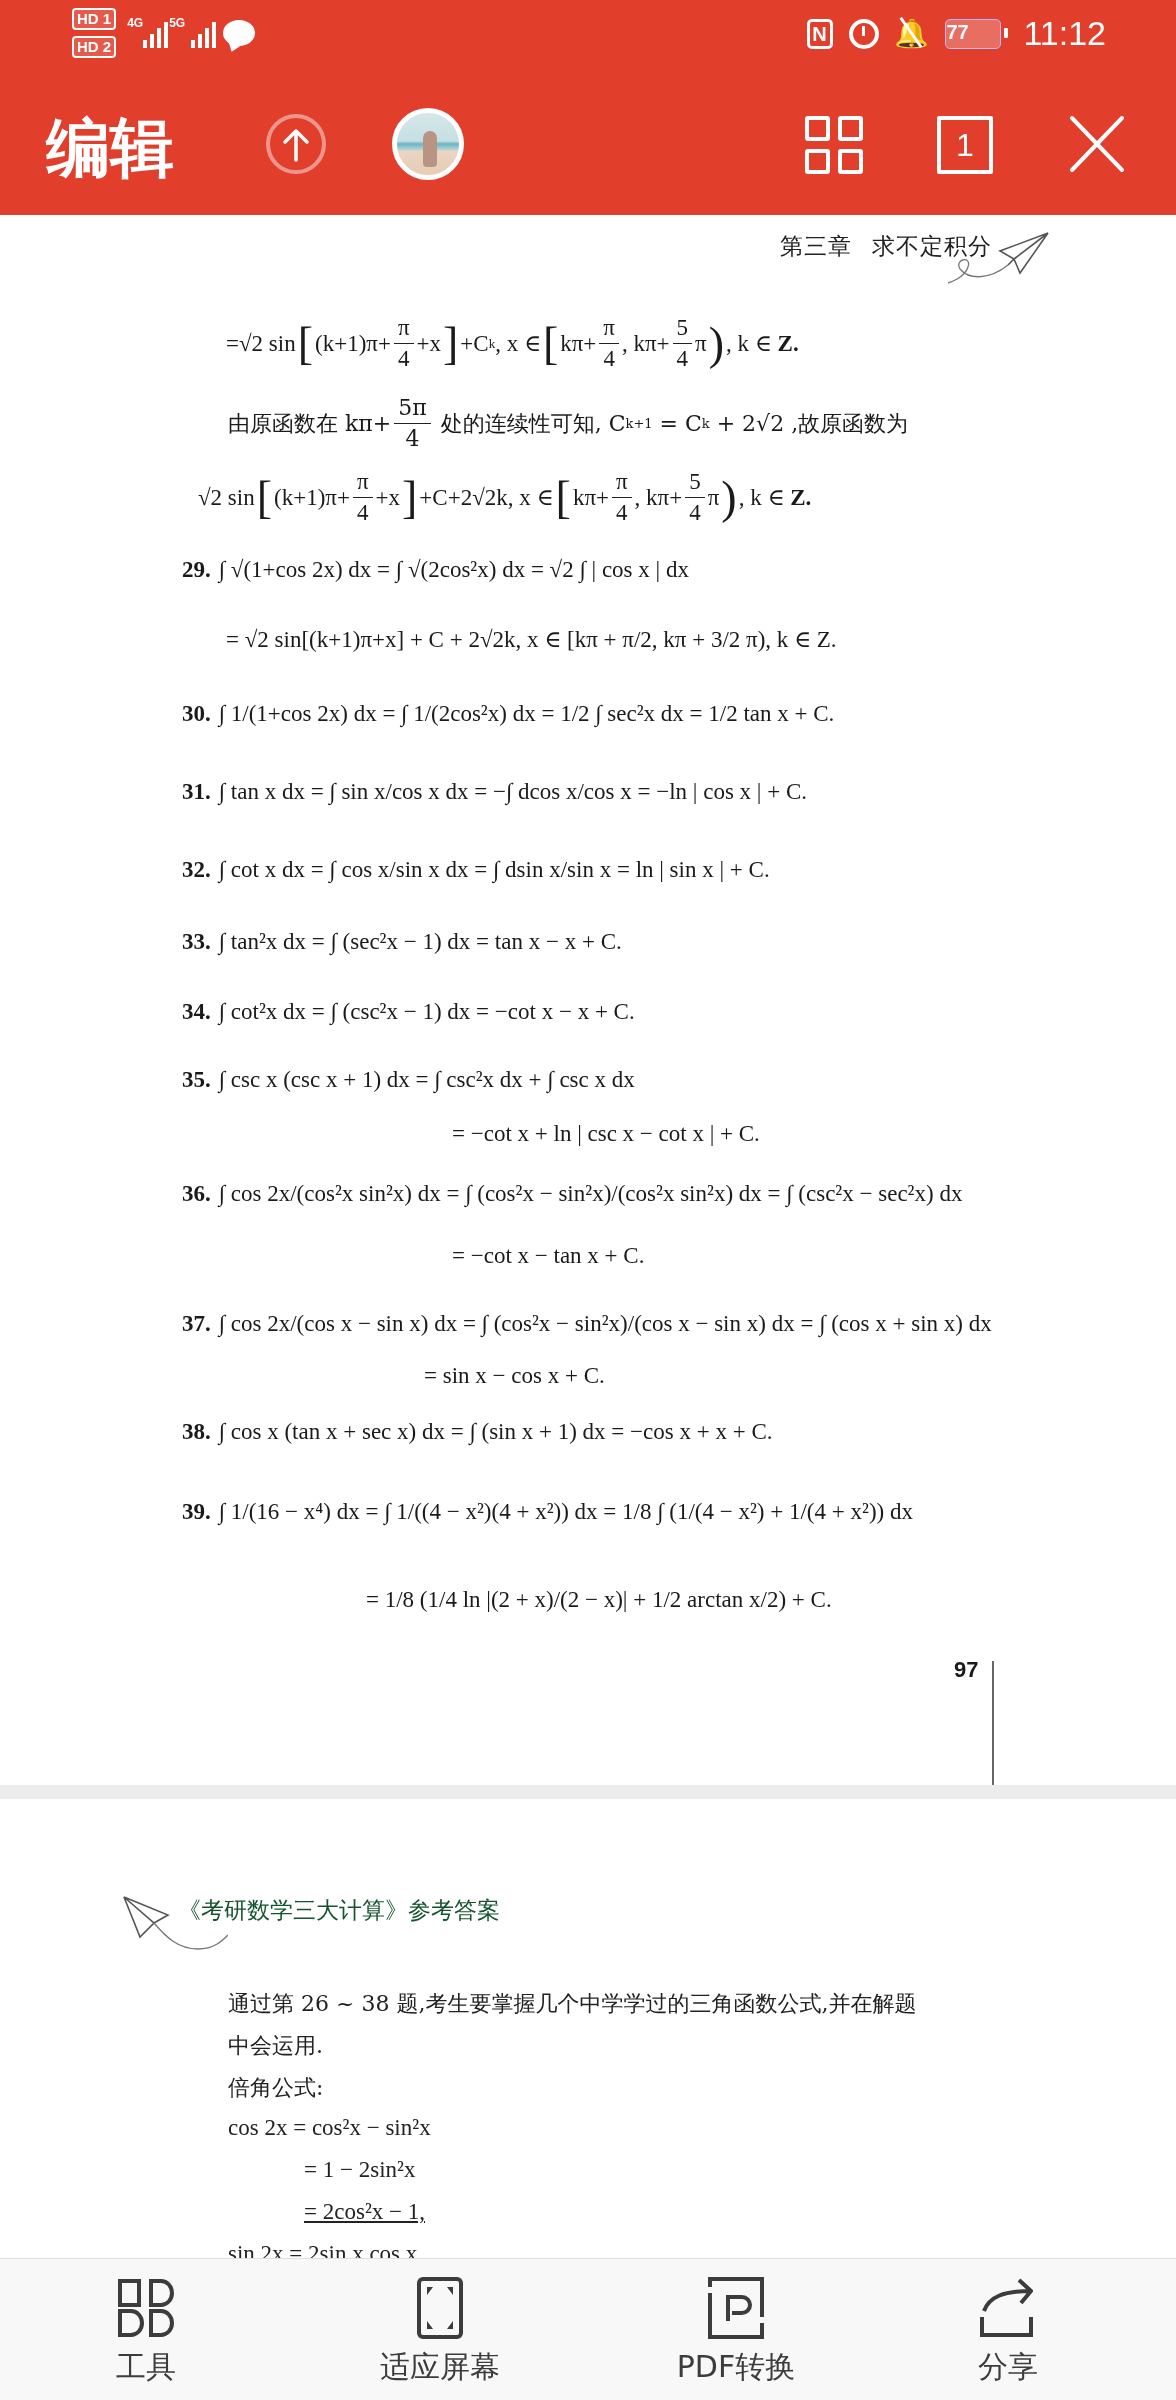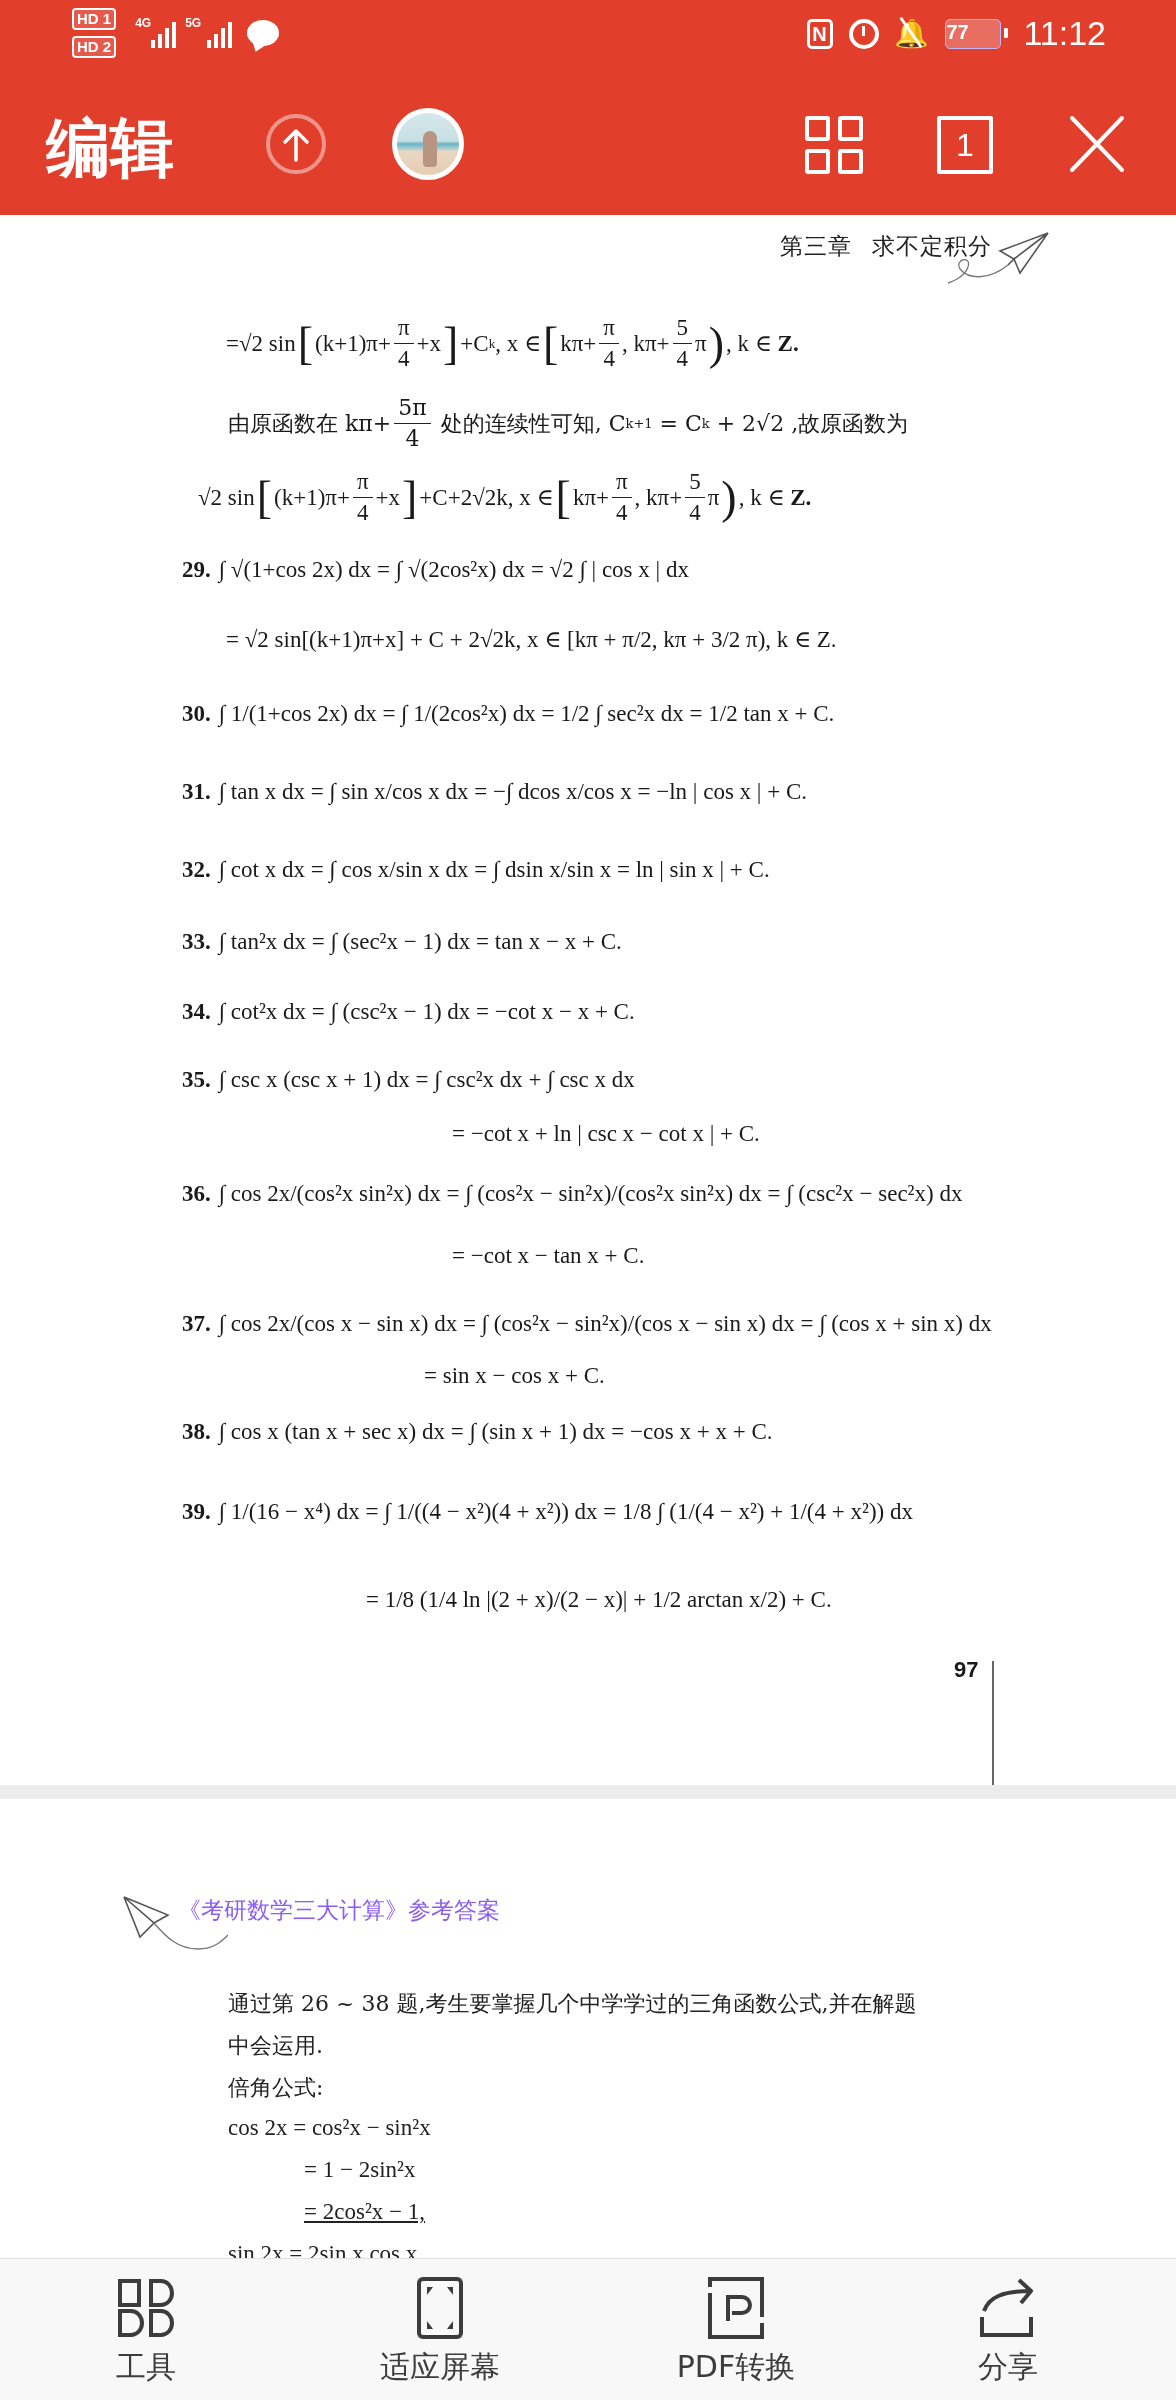--- a/index.html
+++ b/index.html
@@ -2,21 +2,21 @@
 <html><head>
 <meta charset="utf-8">
 <style>
   * { box-sizing: border-box; margin: 0; padding: 0; }
   html, body { width: 1176px; height: 2400px; overflow: hidden; background: #ffffff; }
   body { position: relative; font-family: "Liberation Serif", "DejaVu Serif", serif; color: #1a1a1a; }
 
   
   .topbar { position: absolute; left: 0; top: 0; width: 1176px; height: 215px; background: #e13e2c; color: #fff; }
   .statusbar { position: absolute; left: 0; top: 0; width: 1176px; height: 72px; font-family: "Liberation Sans", sans-serif; }
-  .sb-left { position: absolute; left: 72px; top: 8px; display: flex; align-items: center; gap: 8px; }
+  .sb-left { position: absolute; left: 72px; top: 8px; display: flex; align-items: center; gap: 0; }
   .hd-stack { display: flex; flex-direction: column; gap: 6px; }
   .hd { font-size: 15px; font-weight: bold; border: 2px solid #fff; border-radius: 4px; padding: 0 3px; line-height: 18px; background: rgba(255,255,255,0.15); }
   .sig { display: flex; align-items: flex-end; gap: 3px; height: 30px; position: relative; }
   .sig .lbl { position: absolute; top: -2px; left: 0; font-size: 12px; font-weight: bold; }
   .sig i { display: block; width: 4px; background: #fff; }
   .chat-bubble { width: 32px; height: 26px; background: #fff; border-radius: 50%; position: relative; margin-left: 6px; }
   .chat-bubble::after { content: ""; position: absolute; left: 4px; bottom: -6px; border-left: 6px solid transparent; border-right: 6px solid transparent; border-top: 8px solid #fff; transform: rotate(20deg); }
   .sb-right { position: absolute; right: 70px; top: 14px; display: flex; align-items: center; gap: 16px; font-size: 34px; }
   .nfc { width: 26px; height: 30px; border: 3px solid #fff; border-radius: 5px; font-size: 20px; font-weight: bold; text-align: center; line-height: 24px; }
   .alarm { width: 30px; height: 30px; border: 4px solid #fff; border-radius: 50%; position: relative; }
@@ -40,21 +40,21 @@
 
   
   .page { position: absolute; left: 0; width: 1176px; background: #fff; }
   .page1 { top: 215px; height: 1570px; }
   .gap-strip { position: absolute; left: 0; top: 1785px; width: 1176px; height: 14px; background: #ececec; }
   .page2 { top: 1799px; height: 460px; }
 
   .chapter-head { position: absolute; left: 780px; top: 16px; font-family: "DejaVu Sans", sans-serif; font-size: 23px; color: #222; letter-spacing: 1px; }
   .chapter-head .gap { display: inline-block; width: 20px; }
   .plane-right { position: absolute; left: 948px; top: 14px; }
-  .book-head { position: absolute; left: 178px; top: 96px; font-family: "DejaVu Sans", sans-serif; font-size: 23px; color: #8b5cf6; }
+  .book-head { position: absolute; left: 178px; top: 96px; font-family: "DejaVu Sans", sans-serif; font-size: 23px; color: #14532d; }
   .plane-left { position: absolute; left: 118px; top: 94px; }
 
   .line { position: absolute; white-space: nowrap; font-size: 23px; line-height: 30px; display: flex; align-items: center; }
   .num { font-weight: bold; font-size: 23px; margin-right: 8px; font-family: "Liberation Serif", serif; }
   .frac { display: inline-flex; flex-direction: column; align-items: center; vertical-align: middle; margin: 0 3px; }
   .frac .n { border-bottom: 1.5px solid #222; padding: 0 4px 2px; line-height: 26px; }
   .frac .d { padding: 2px 4px 0; line-height: 26px; }
   .big { font-size: 46px; line-height: 1; font-weight: 200; margin: 0 2px; }
   .txt { white-space: pre; }
   .zh { font-family: "DejaVu Serif", serif; font-size: 22px; }

